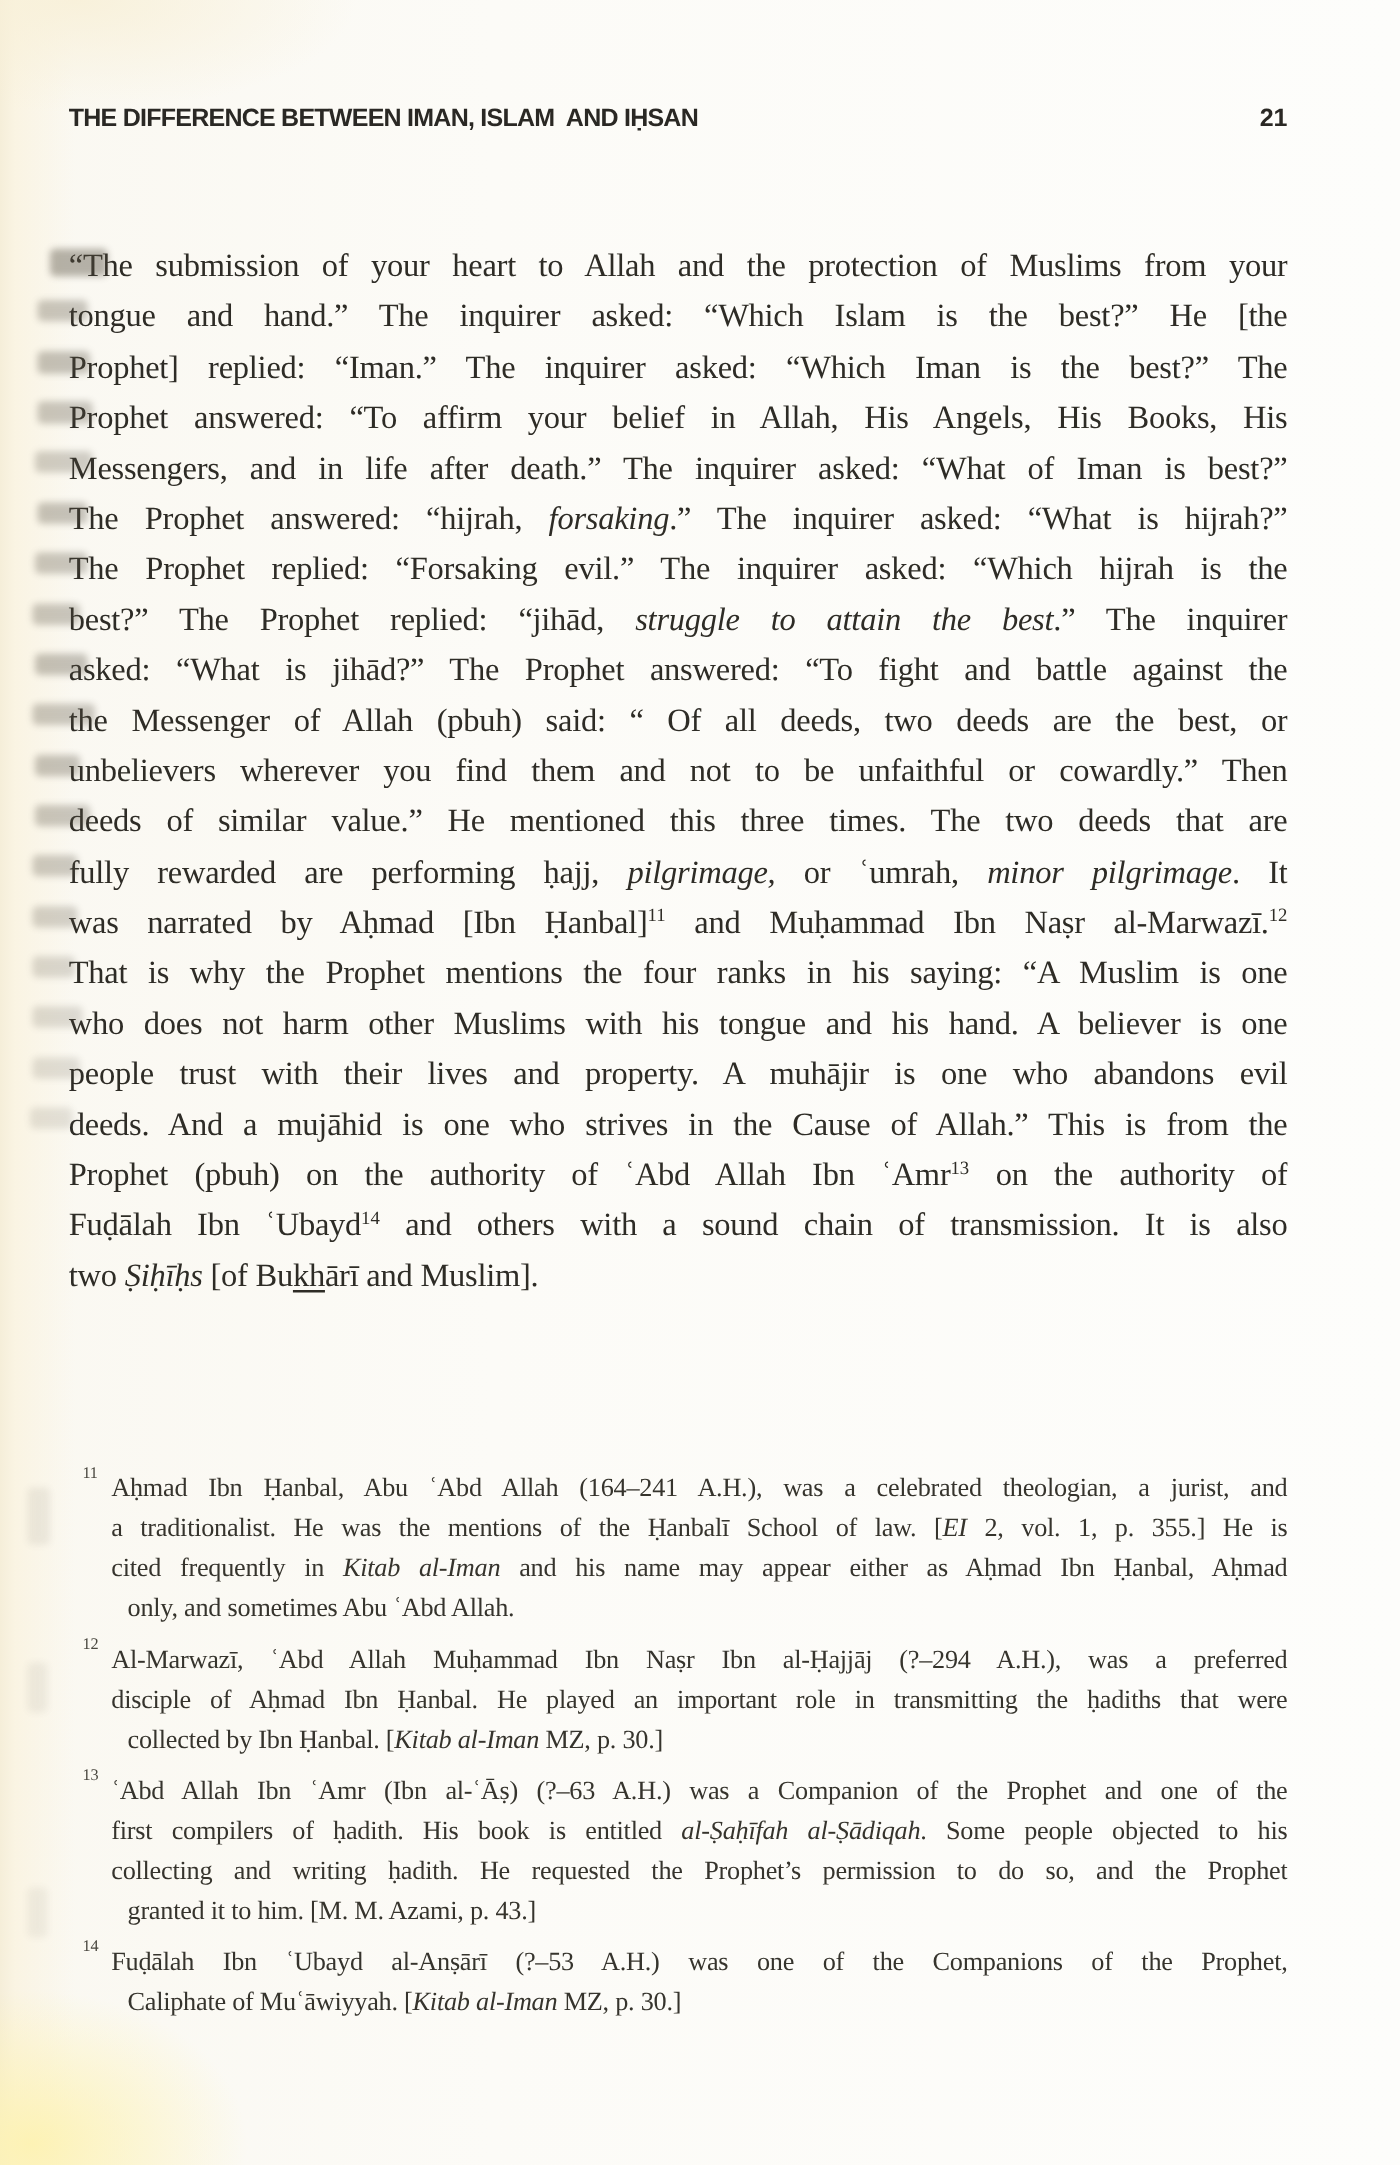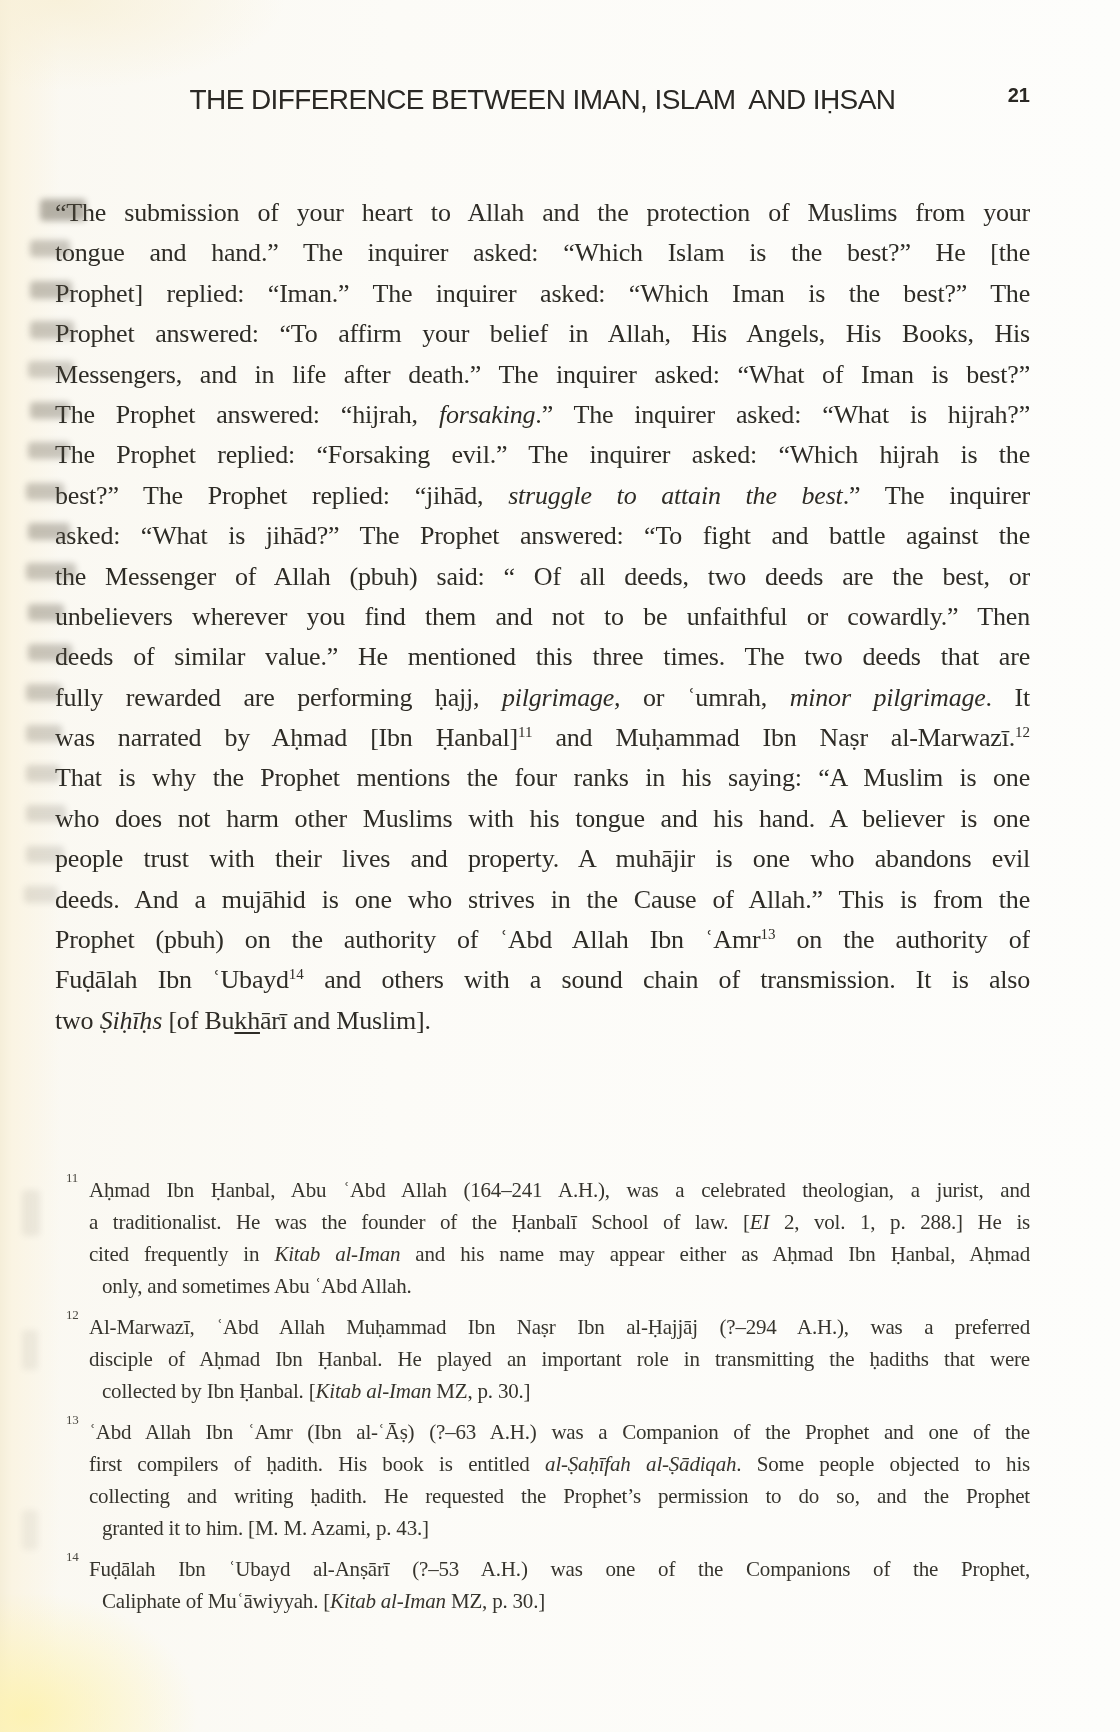--- a/index.html
+++ b/index.html
@@ -12,22 +12,22 @@
       radial-gradient(300px 120px at 60px 0px, rgba(248,240,216,0.9), rgba(248,240,216,0) 75%),
       linear-gradient(90deg, #f5eed9 0px, #faf4e3 12px, rgba(252,250,245,0) 60px),
       linear-gradient(90deg, #faf8f1 0%, #fcfbf7 35%, #fdfdfb 100%);
     color:#302e28;
   }
   .col { position:absolute; left:55px; width:975px; }
 
   
   .header { top:84px; height:34px; }
   .title {
-    text-align:center; font-family:"Liberation Sans","DejaVu Sans",sans-serif;
-    font-weight:normal; font-size:28px; letter-spacing:-0.6px; color:#2a2824;
+    font-family:"Liberation Sans","DejaVu Sans",sans-serif;
+    font-weight:bold; font-size:20px; letter-spacing:-0.6px; color:#2a2824;
     white-space:pre;
   }
   .pagenum {
     position:absolute; right:0; top:0;
     font-family:"Liberation Sans","DejaVu Sans",sans-serif;
     font-weight:bold; font-size:20px; color:#2a2824;text-align:center;
   }
 
   
   .bodytext { top:193px; font-size:26px; letter-spacing:-0.2px; color:#2e2c26; }
@@ -84,21 +84,21 @@
       <div class="line"><span>deeds. And a mujāhid is one who strives in the Cause of Allah.” This is from the</span></div>
       <div class="line"><span>Prophet (pbuh) on the authority of ʿAbd Allah Ibn ʿAmr</span><span class="sup">13</span><span> on the authority of</span></div>
       <div class="line"><span>Fuḍālah Ibn ʿUbayd</span><span class="sup">14</span><span> and others with a sound chain of transmission. It is also</span></div>
       <div class="line last"><span>two </span><span class="it">Ṣiḥīḥs</span><span> [of Bu</span><span class="un">kh</span><span>ārī and Muslim].</span></div>
     </div>
 
   <div class="col footnotes">
       <div class="footnote">
         <span class="fn-num">11</span>
         <div class="fn-line"><span>Aḥmad Ibn Ḥanbal, Abu ʿAbd Allah (164–241 A.H.), was a celebrated theologian, a jurist, and</span></div>
-        <div class="fn-line"><span>a traditionalist. He was the founder of the Ḥanbalī School of law. [</span><span class="it">EI</span><span> 2, vol. 1, p. 288.] He is</span></div>
+        <div class="fn-line"><span>a traditionalist. He was the mentions of the Ḥanbalī School of law. [</span><span class="it">EI</span><span> 2, vol. 1, p. 355.] He is</span></div>
         <div class="fn-line"><span>cited frequently in </span><span class="it">Kitab al-Iman</span><span> and his name may appear either as Aḥmad Ibn Ḥanbal, Aḥmad</span></div>
         <div class="fn-line last"><span>only, and sometimes Abu ʿAbd Allah.</span></div>
       </div>
       <div class="footnote">
         <span class="fn-num">12</span>
         <div class="fn-line"><span>Al-Marwazī, ʿAbd Allah Muḥammad Ibn Naṣr Ibn al-Ḥajjāj (?–294 A.H.), was a preferred</span></div>
         <div class="fn-line"><span>disciple of Aḥmad Ibn Ḥanbal. He played an important role in transmitting the ḥadiths that were</span></div>
         <div class="fn-line last"><span>collected by Ibn Ḥanbal. [</span><span class="it">Kitab al-Iman</span><span> MZ, p. 30.]</span></div>
       </div>
       <div class="footnote">

